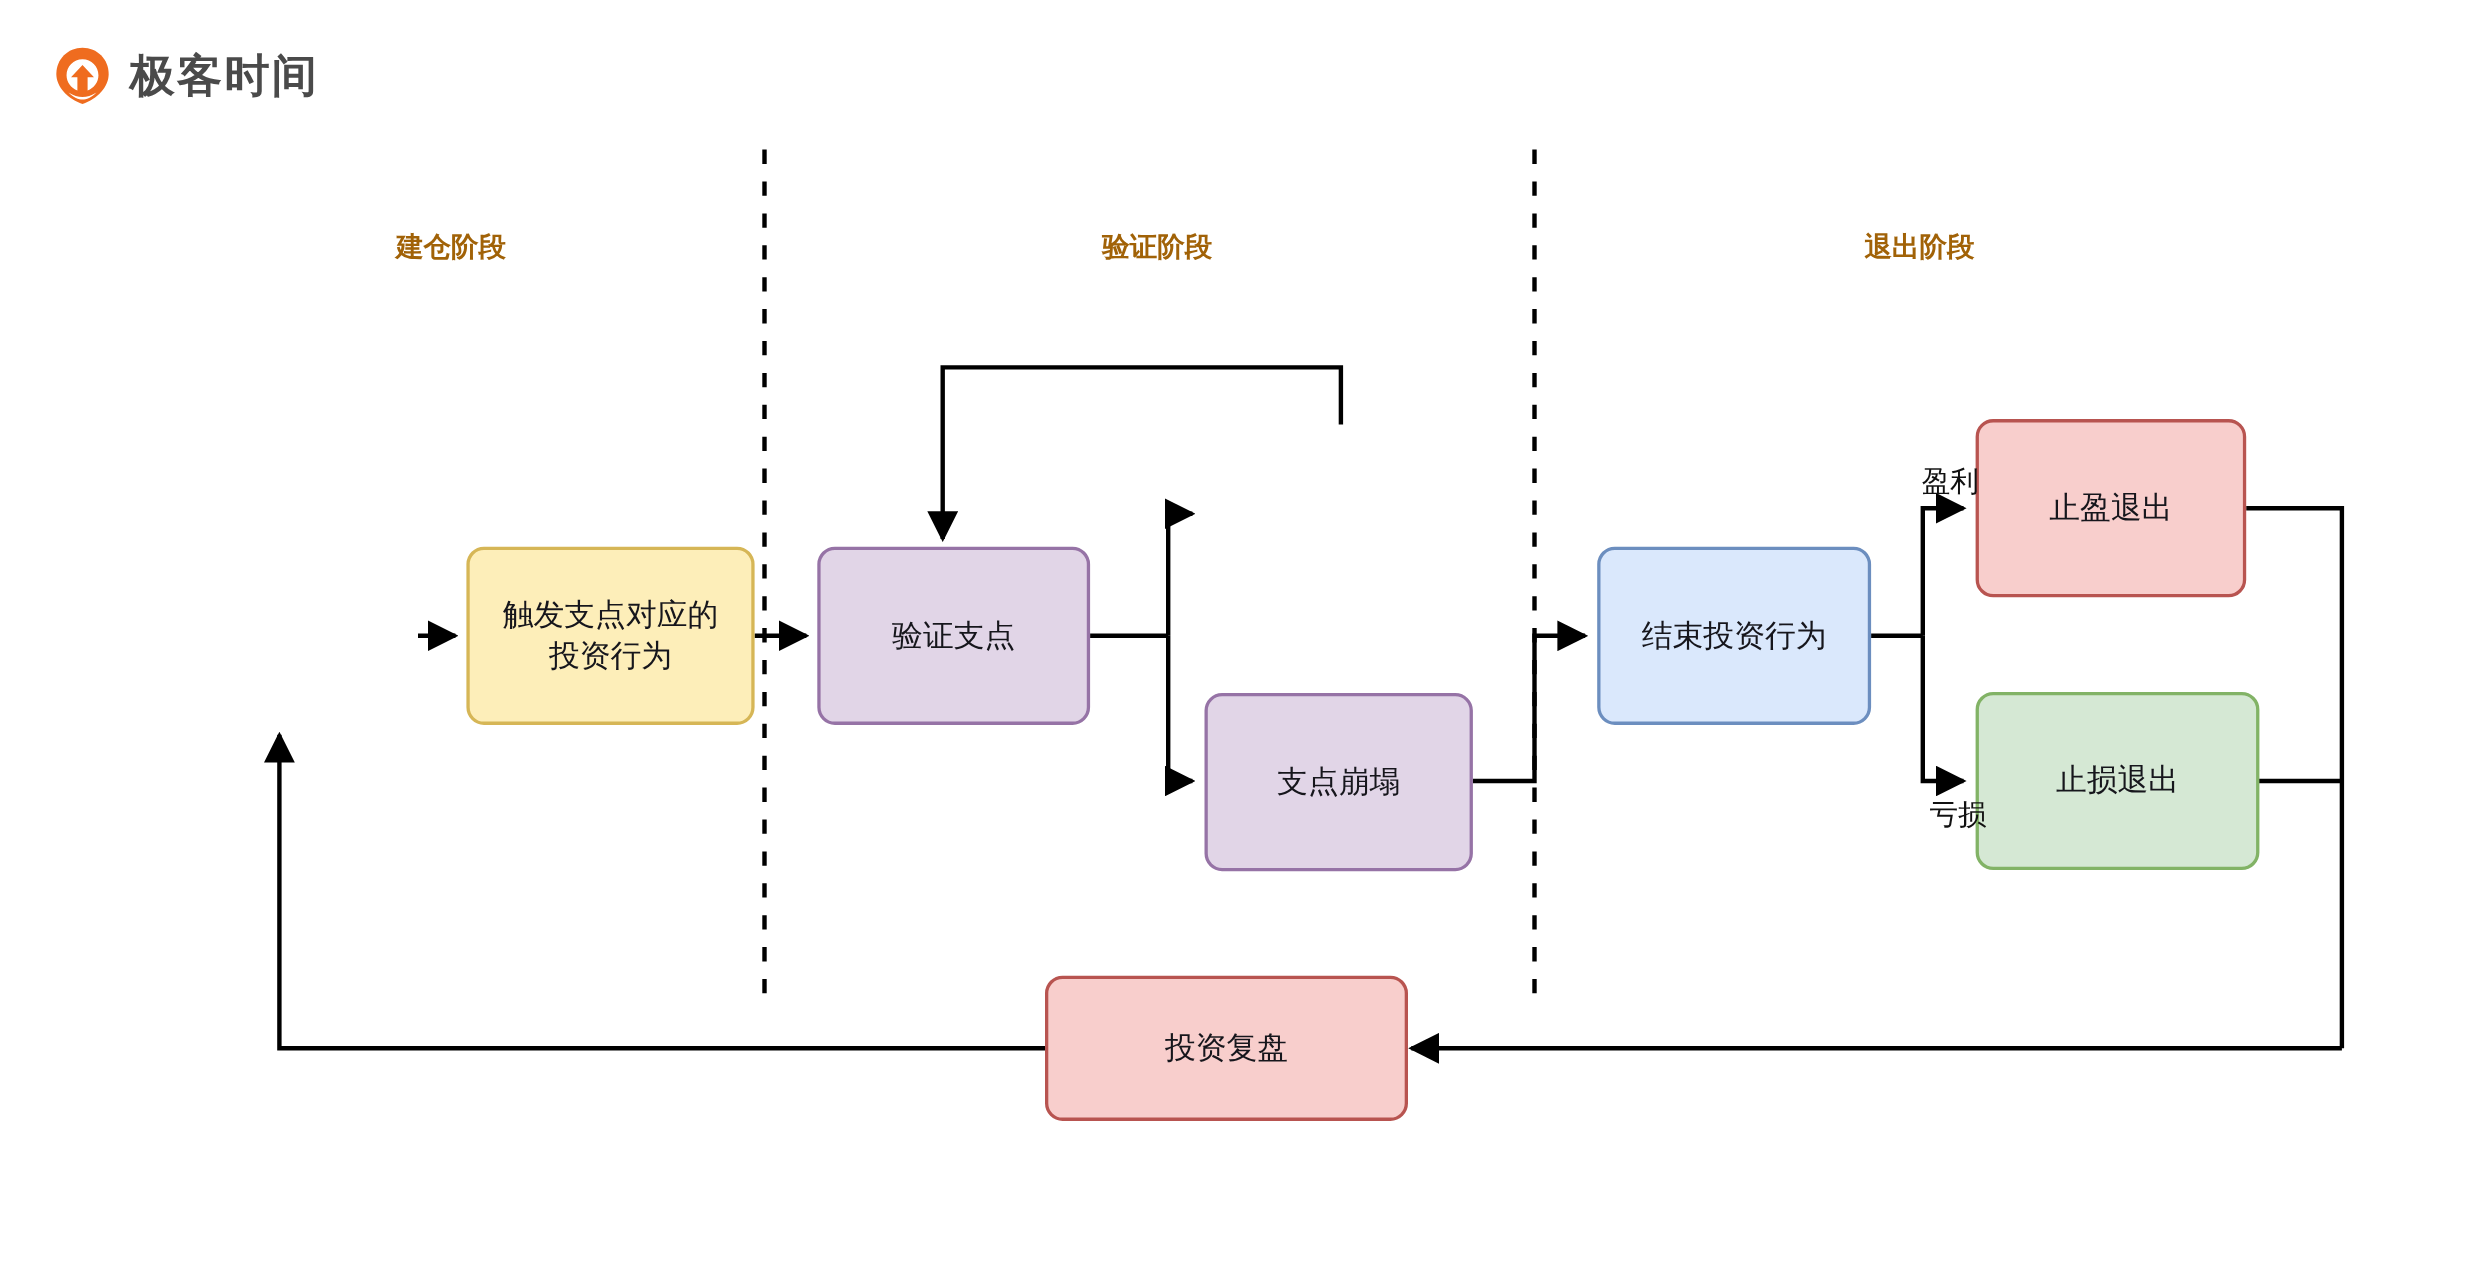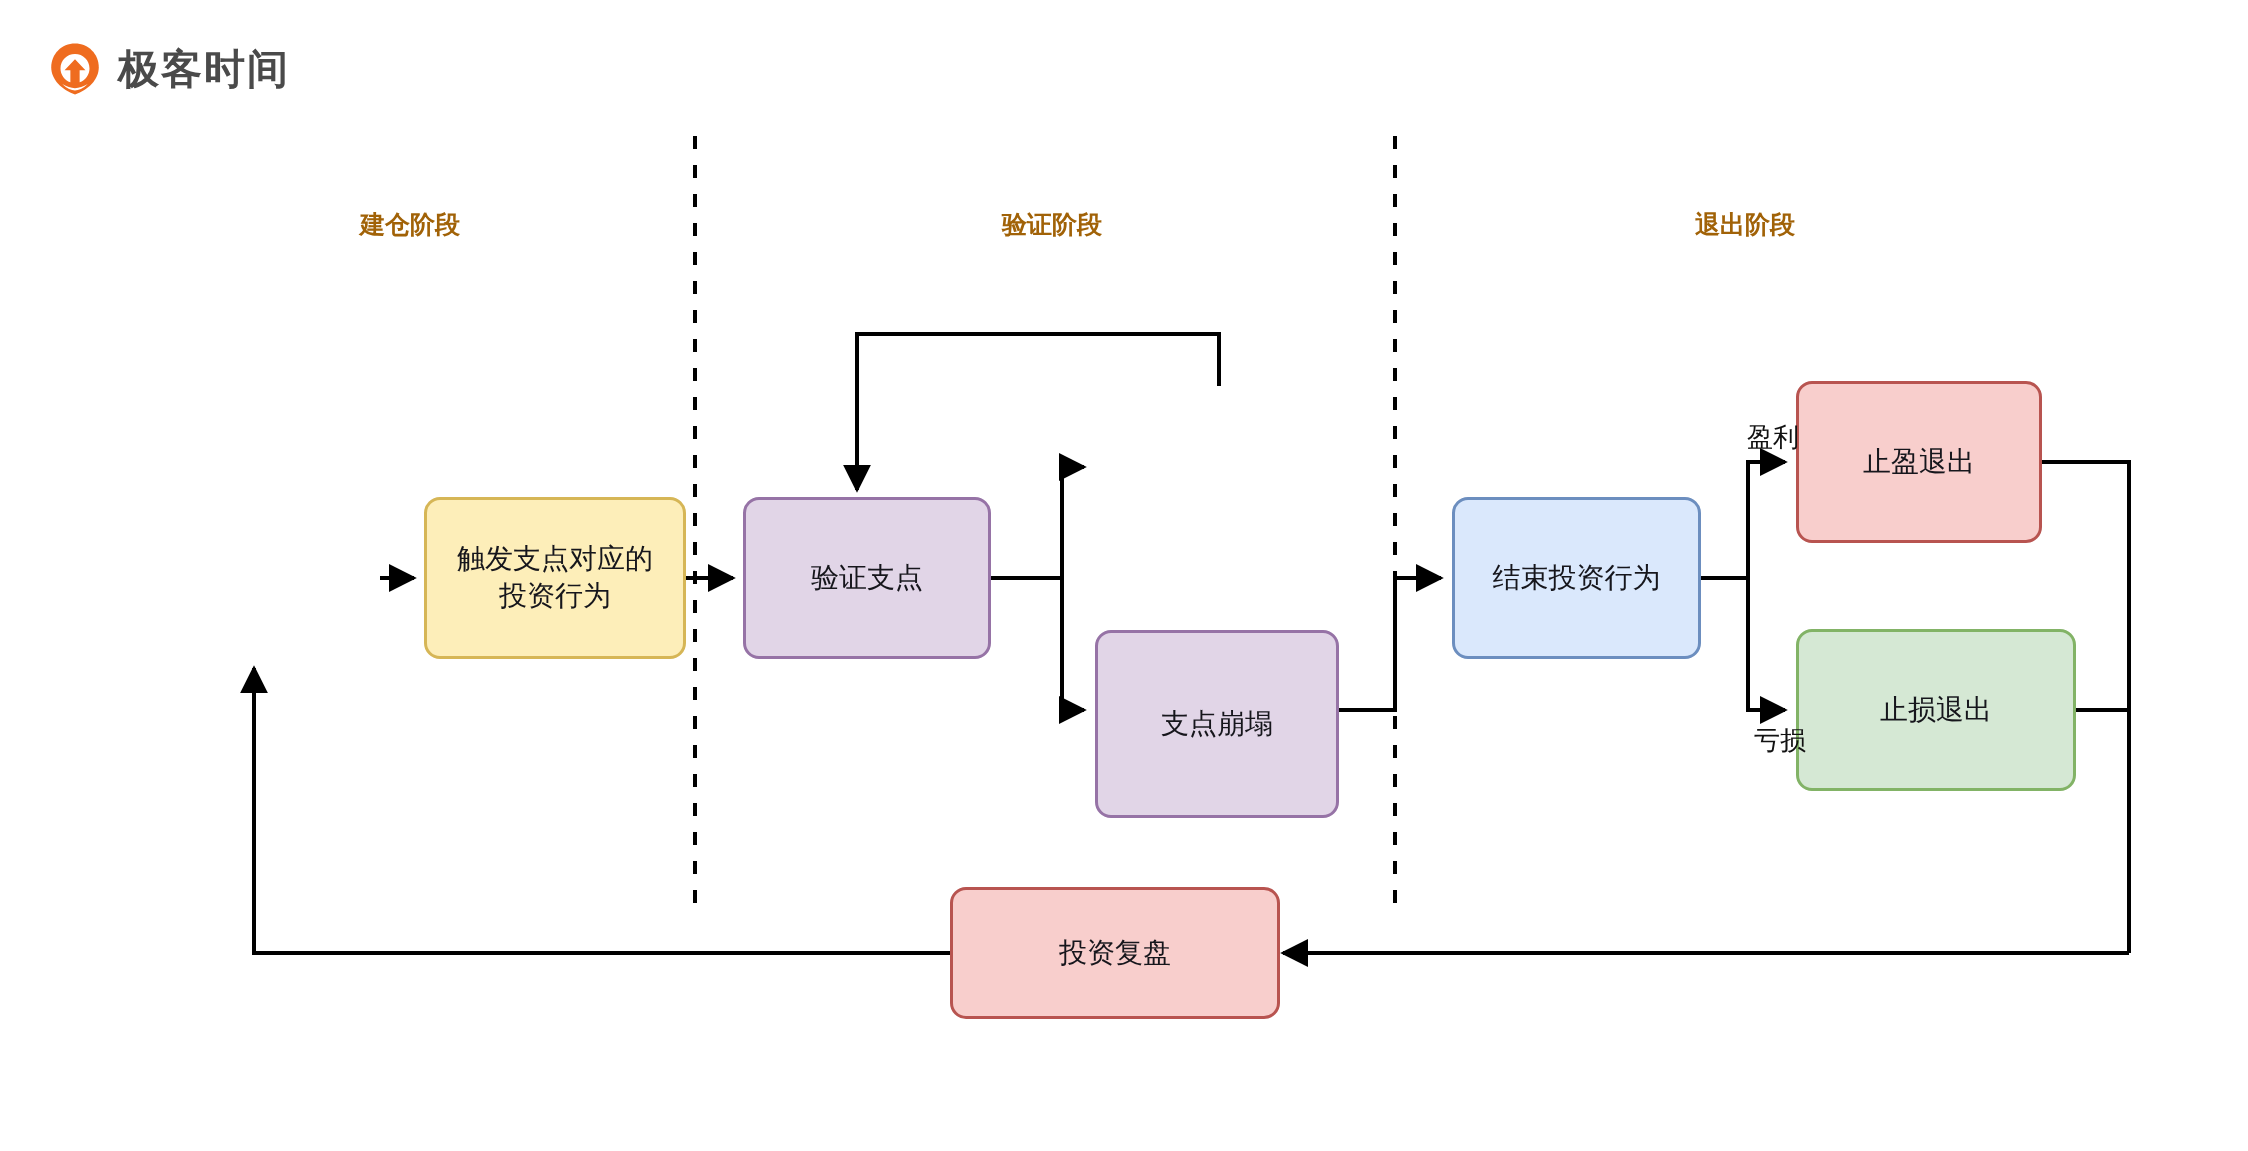--- a/index.html
+++ b/index.html
@@ -154,33 +154,33 @@
   <div class="node n-yellow" style="left:424px; top:497px; width:262px; height:162px; flex-direction:column;">
     <span>触发支点对应的</span>
     <span>投资行为</span>
   </div>
 
   <div class="node n-purple" style="left:743px; top:497px; width:248px; height:162px;">
     <span>验证支点</span>
   </div>
 
 
-  <div class="node n-purple" style="left:1095px; top:630px; width:244px; height:188px;">
+  <div class="node n-purple" style="left:1095px; top:630px; width:244px; height:162px;">
     <span>支点崩塌</span>
   </div>
 
   <div class="node n-blue" style="left:1452px; top:497px; width:249px; height:162px;">
     <span>结束投资行为</span>
   </div>
 
   <div class="node n-red" style="left:1796px; top:381px; width:246px; height:162px;">
     <span>止盈退出</span>
   </div>
 
-  <div class="node n-green" style="left:1796px; top:629px; width:280px; height:162px;font-family:Liberation Serif, serif;">
+  <div class="node n-green" style="left:1796px; top:629px; width:258px; height:162px;font-family:Liberation Serif, serif;">
     <span>止损退出</span>
   </div>
 
   <div class="node n-red" style="left:950px; top:887px; width:330px; height:132px;">
     <span>投资复盘</span>
   </div>
 
   <div class="edge-label" style="left:1703px; top:420px;">盈利</div>
   <div class="edge-label" style="left:1710px; top:723px;">亏损</div>
 

